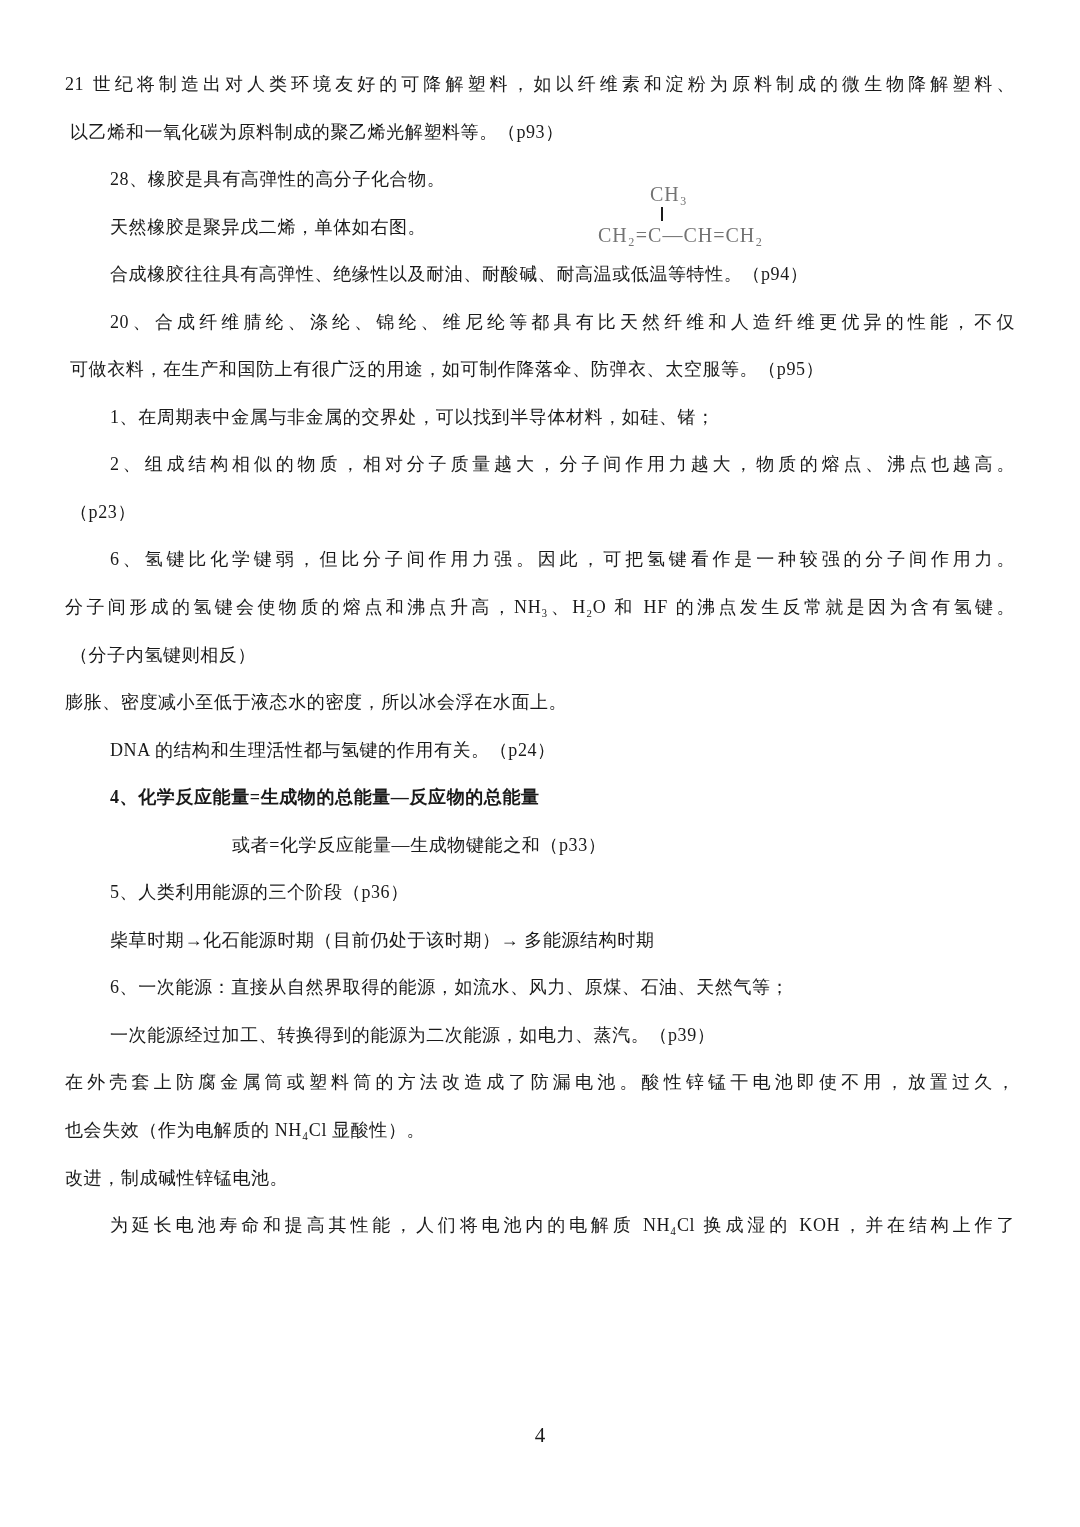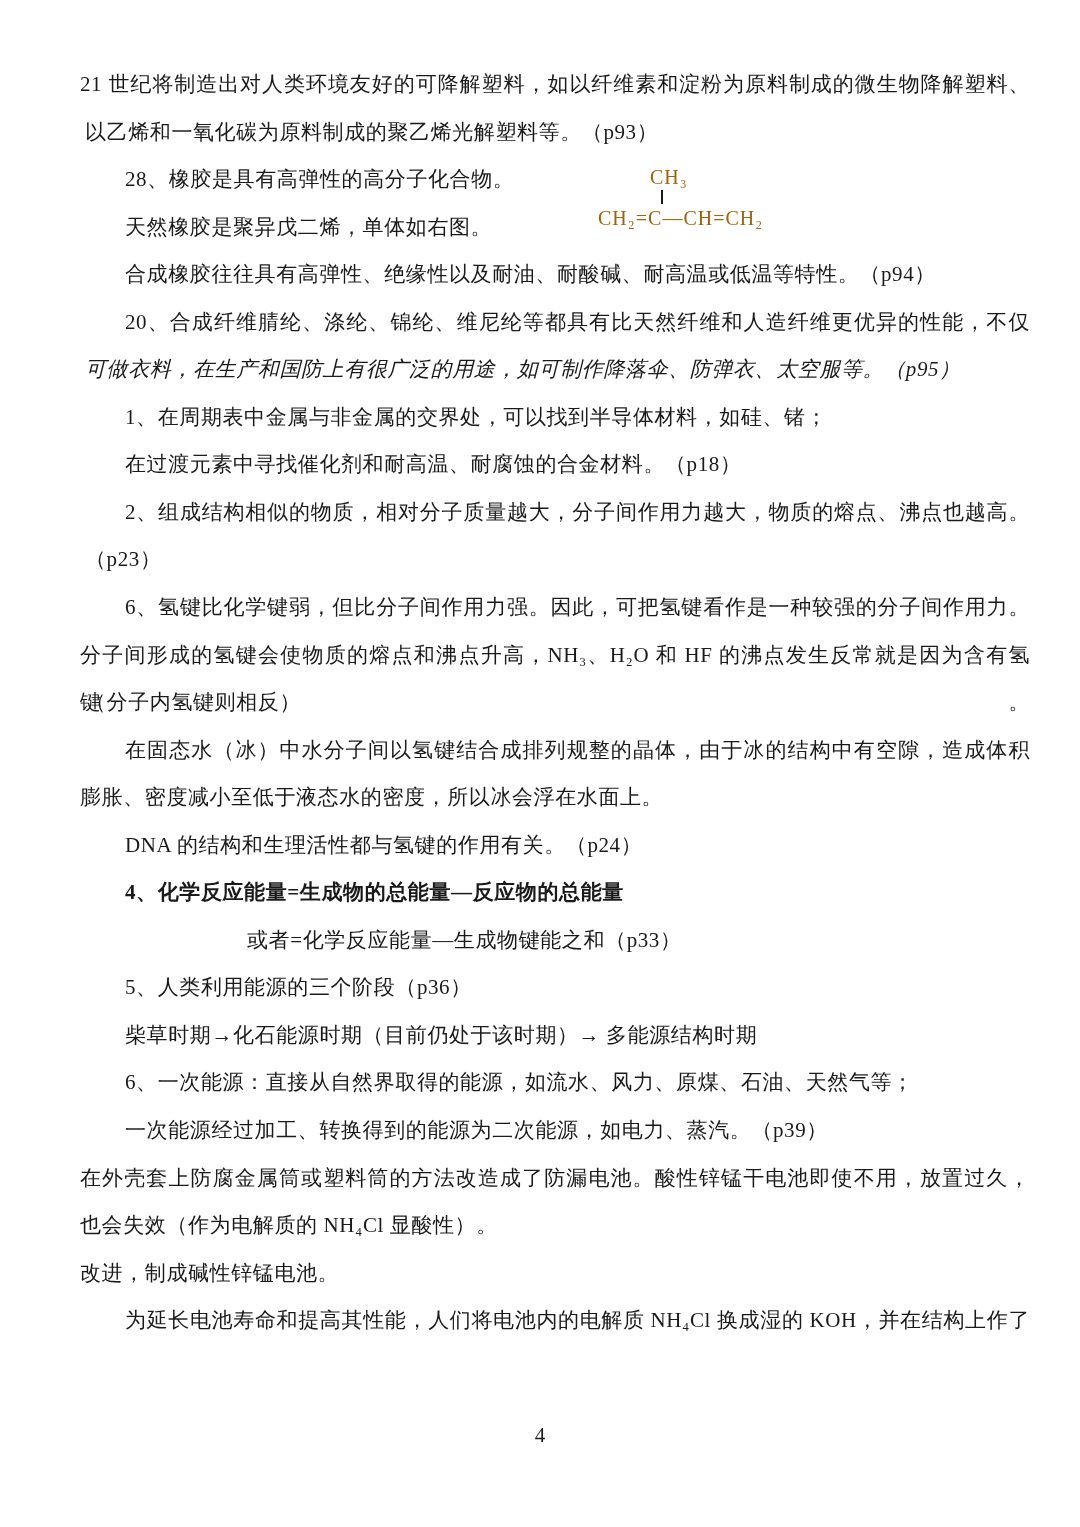--- a/index.html
+++ b/index.html
@@ -11,44 +11,44 @@
     position: relative;
     width: 1080px;
     height: 1527px;
     background: #ffffff;
     overflow: hidden;
     font-family: "Liberation Serif", "DejaVu Serif", serif;
     color: #1a1a1a;
   }
   #text-block {
     position: absolute;
-    left: 80px;
+    left: 65px;
     top: 61px;
     width: 950px;
-    font-size: 21px;
+    font-size: 18px;
     letter-spacing: 0.6px;
   }
   .line {
     height: 47.55px;
     line-height: 47.55px;
     white-space: nowrap;
     overflow: visible;
   }
   .line.fill {
     white-space: normal;
     text-align: justify;
     text-align-last: justify;
   }
   #molecule {
     position: absolute;
     left: 598px;
-    top: 164px;
+    top: 181px;
     font-size: 20px;
     letter-spacing: 1px;
-    color: #a16207;
+    color: #737373;
   }
   #molecule .methyl {
     line-height: 26px;
     padding-left: 52px;
   }
   #molecule .bond {
     width: 2px;
     height: 14px;
     margin-left: 63px;
     background: #1a1a1a;
@@ -72,29 +72,27 @@
 
 <div id="page">
 
   <div id="text-block">
       <div class="line fill" style="padding-left: 0px;">21 世纪将制造出对人类环境友好的可降解塑料，如以纤维素和淀粉为原料制成的微生物降解塑料、</div>
       <div class="line" style="padding-left: 5px;">以乙烯和一氧化碳为原料制成的聚乙烯光解塑料等。（p93）</div>
       <div class="line" style="padding-left: 45px;">28、橡胶是具有高弹性的高分子化合物。</div>
       <div class="line" style="padding-left: 45px;">天然橡胶是聚异戊二烯，单体如右图。</div>
       <div class="line" style="padding-left: 45px;">合成橡胶往往具有高弹性、绝缘性以及耐油、耐酸碱、耐高温或低温等特性。（p94）</div>
       <div class="line fill" style="padding-left: 45px;">20、合成纤维腈纶、涤纶、锦纶、维尼纶等都具有比天然纤维和人造纤维更优异的性能，不仅</div>
-      <div class="line" style="padding-left: 5px; font-style: italic;">可做衣料，在生产和国防上有很广泛的用途，如可制作降落伞、防弹衣、太空服等。（p95）</div>
+      <div class="line" style="padding-left: 5px;">可做衣料，在生产和国防上有很广泛的用途，如可制作降落伞、防弹衣、太空服等。（p95）</div>
       <div class="line" style="padding-left: 45px;">1、在周期表中金属与非金属的交界处，可以找到半导体材料，如硅、锗；</div>
-      <div class="line" style="padding-left: 45px;">在过渡元素中寻找催化剂和耐高温、耐腐蚀的合金材料。（p18）</div>
       <div class="line fill" style="padding-left: 45px;">2、组成结构相似的物质，相对分子质量越大，分子间作用力越大，物质的熔点、沸点也越高。</div>
       <div class="line" style="padding-left: 5px;">（p23）</div>
       <div class="line fill" style="padding-left: 45px;">6、氢键比化学键弱，但比分子间作用力强。因此，可把氢键看作是一种较强的分子间作用力。</div>
       <div class="line fill" style="padding-left: 0px;">分子间形成的氢键会使物质的熔点和沸点升高，NH₃、H₂O 和 HF 的沸点发生反常就是因为含有氢键。</div>
       <div class="line" style="padding-left: 5px;">（分子内氢键则相反）</div>
-      <div class="line fill" style="padding-left: 45px;">在固态水（冰）中水分子间以氢键结合成排列规整的晶体，由于冰的结构中有空隙，造成体积</div>
       <div class="line" style="padding-left: 0px;">膨胀、密度减小至低于液态水的密度，所以冰会浮在水面上。</div>
       <div class="line" style="padding-left: 45px;">DNA 的结构和生理活性都与氢键的作用有关。（p24）</div>
       <div class="line" style="padding-left: 45px; font-weight: bold;">4、化学反应能量=生成物的总能量—反应物的总能量</div>
       <div class="line" style="padding-left: 167px;">或者=化学反应能量—生成物键能之和（p33）</div>
       <div class="line" style="padding-left: 45px;">5、人类利用能源的三个阶段（p36）</div>
       <div class="line" style="padding-left: 45px;">柴草时期→化石能源时期（目前仍处于该时期）→ 多能源结构时期</div>
       <div class="line" style="padding-left: 45px; font-family: Liberation Serif, serif;">6、一次能源：直接从自然界取得的能源，如流水、风力、原煤、石油、天然气等；</div>
       <div class="line" style="padding-left: 45px;">一次能源经过加工、转换得到的能源为二次能源，如电力、蒸汽。（p39）</div>
       <div class="line fill" style="padding-left: 0px;">在外壳套上防腐金属筒或塑料筒的方法改造成了防漏电池。酸性锌锰干电池即使不用，放置过久，</div>
       <div class="line" style="padding-left: 0px;">也会失效（作为电解质的 NH₄Cl 显酸性）。</div>

